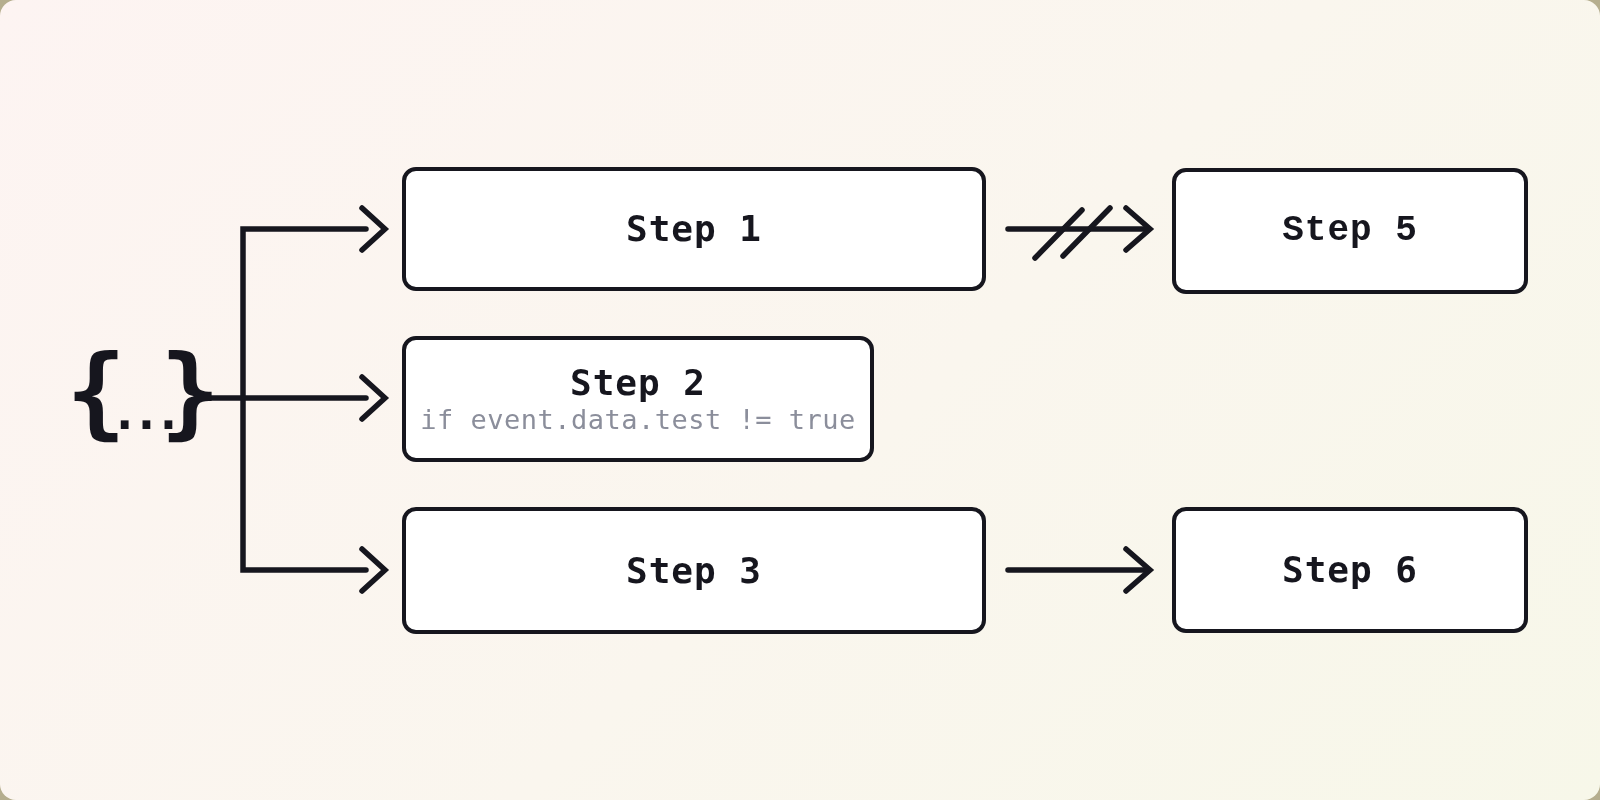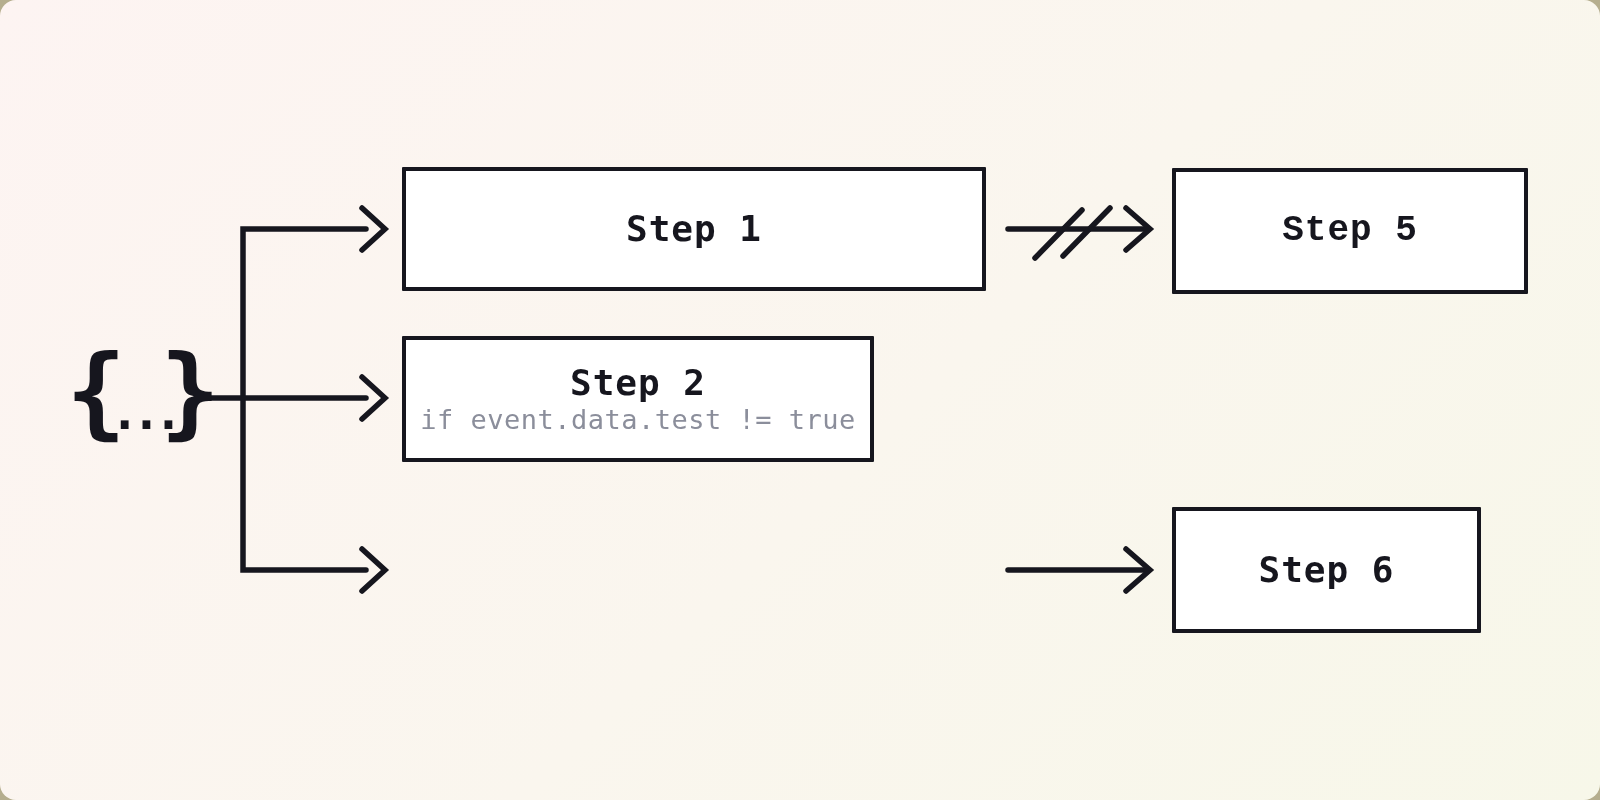--- a/index.html
+++ b/index.html
@@ -34,32 +34,32 @@
     fill:none;
     stroke:currentColor;
     stroke-width:5.5;
     stroke-linecap:round;
     stroke-linejoin:miter;
   }
   .node{
     position:absolute;
     background:var(--color-box-fill);
     border:4px solid var(--color-ink);
-    border-radius:1px;
+    border-radius:14px;
     display:flex;
     flex-direction:column;
     align-items:center;
     justify-content:center;
     gap:3px;
   }
   .node-step1{left:402px;top:167px;width:584px;height:124px;}
   .node-step2{left:402px;top:336px;width:472px;height:126px;}
   .node-step3{left:402px;top:507px;width:584px;height:127px;}
   .node-step5{left:1172px;top:168px;width:356px;height:126px;font-family:Liberation Mono, monospace;}
-  .node-step6{left:1172px;top:507px;width:309px;height:126px;}
+  .node-step6{left:1172px;top:507px;width:356px;height:126px;}
   .node-label{
     font-size:36px;
     font-weight:700;
     letter-spacing:1px;
     color:var(--color-ink);
     line-height:1.1;
   }
   .node-condition{
     font-size:27px;
     font-weight:400;
@@ -121,20 +121,23 @@
 
   <div class="node node-step1">
     <span class="node-label">Step 1</span>
   </div>
 
   <div class="node node-step2">
     <span class="node-label">Step 2</span>
     <span class="node-condition">if event.data.test != true</span>
   </div>
 
+  <div class="node node-step3">
+    <span class="node-label">Step 3</span>
+  </div>
 
   <div class="node node-step5">
     <span class="node-label">Step 5</span>
   </div>
 
   <div class="node node-step6">
     <span class="node-label">Step 6</span>
   </div>
 
 </div>

